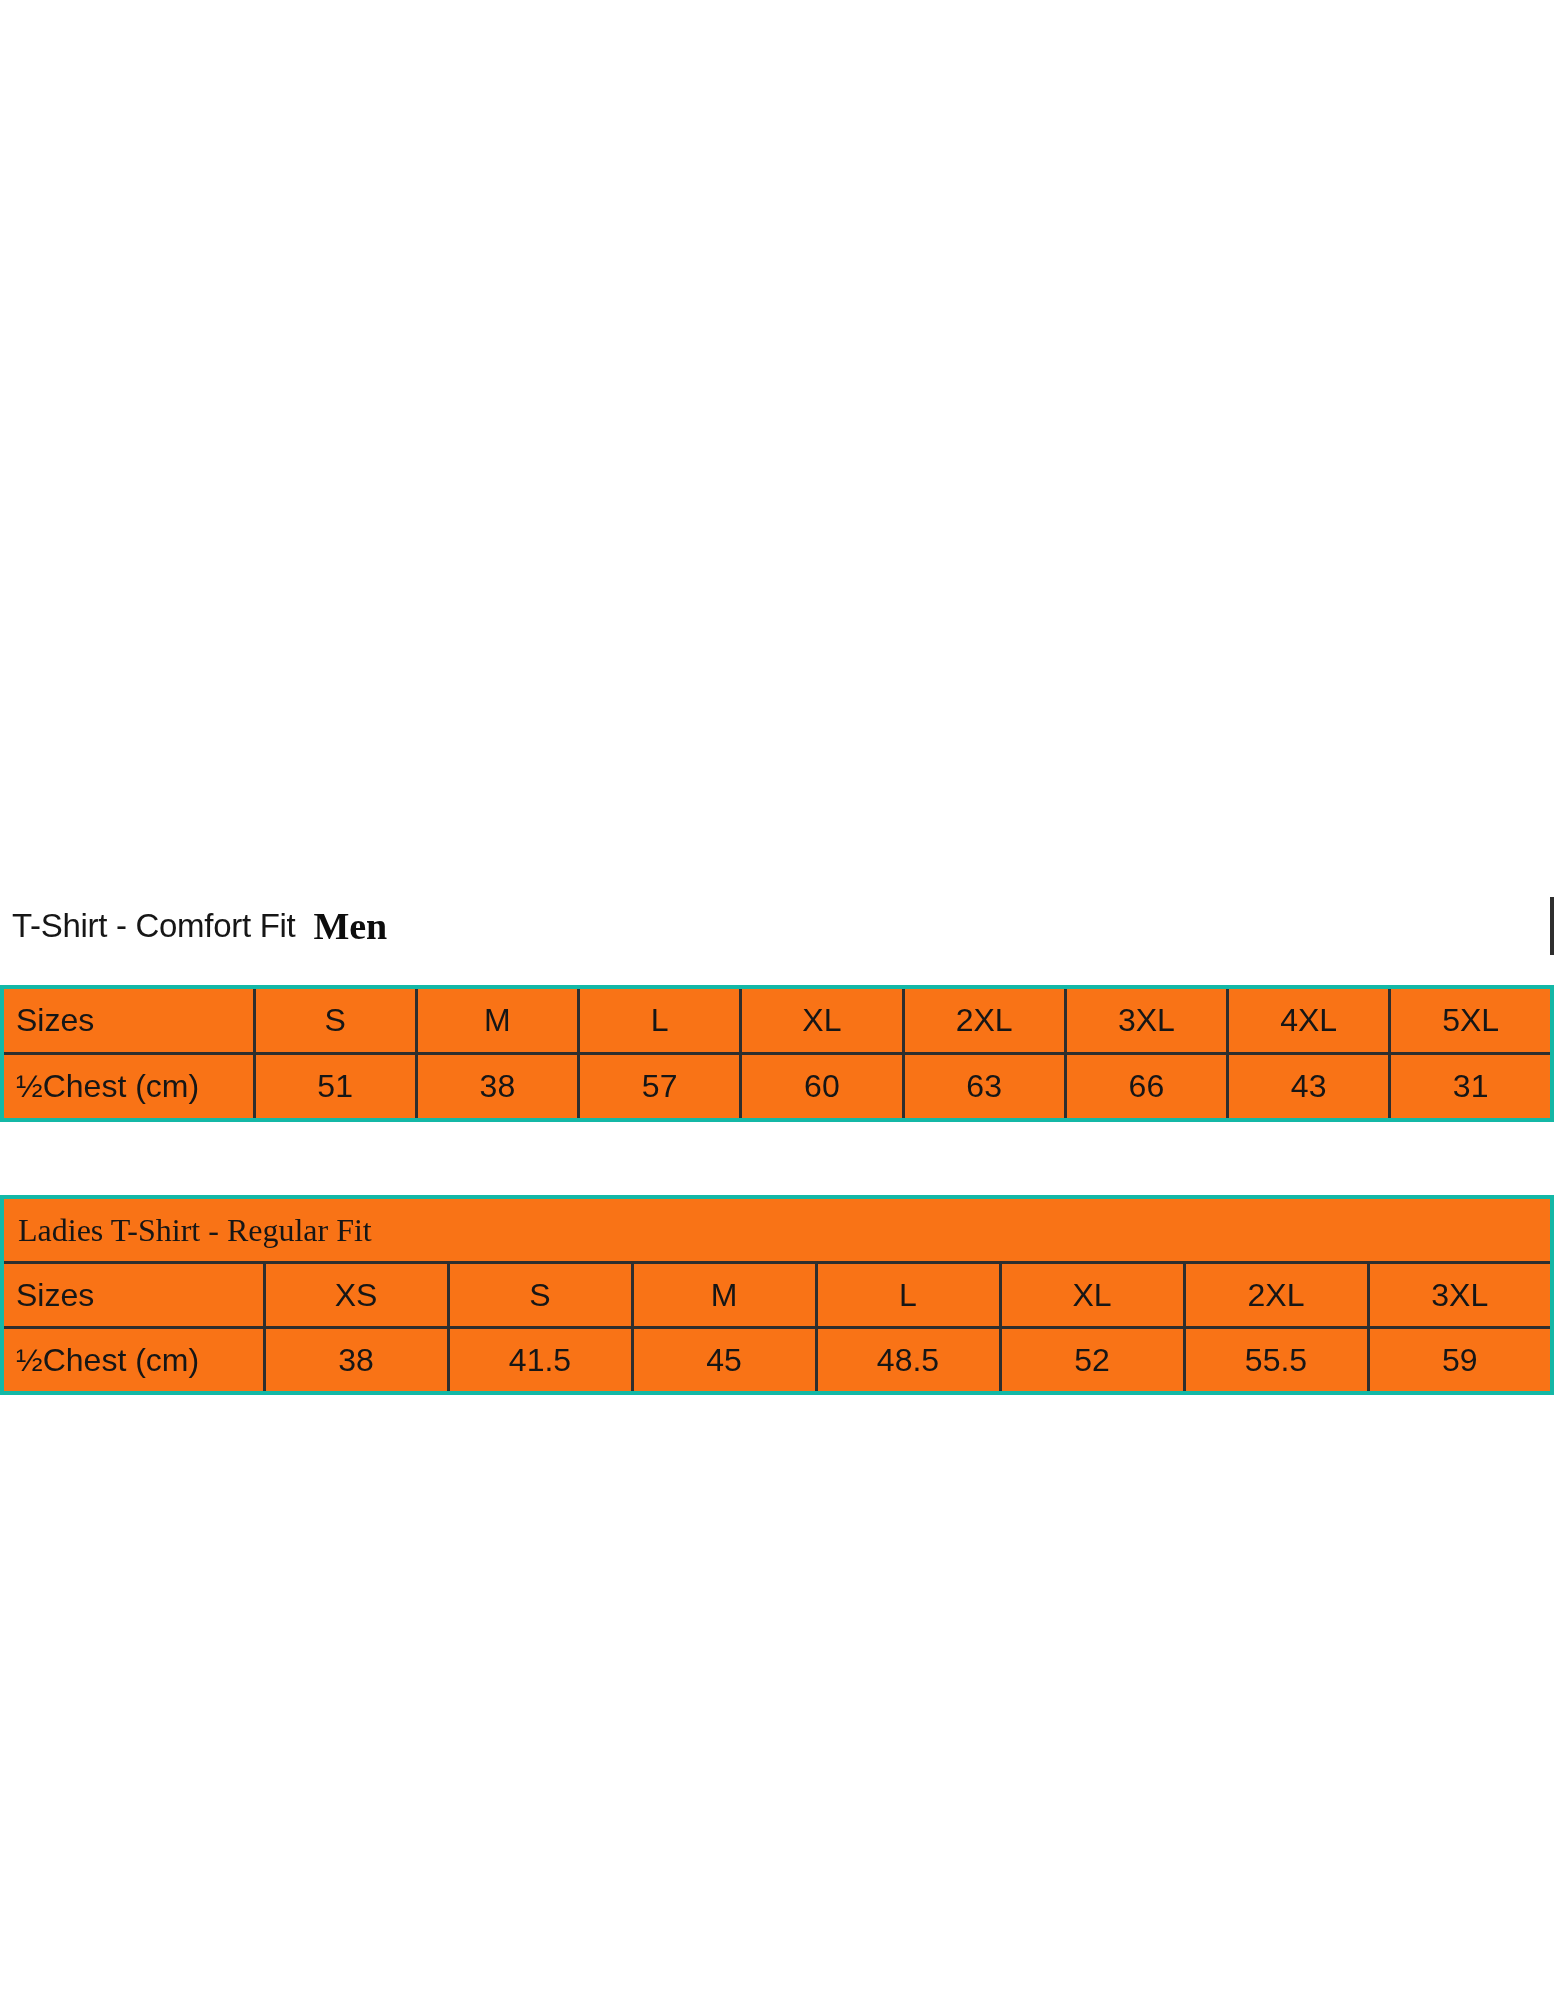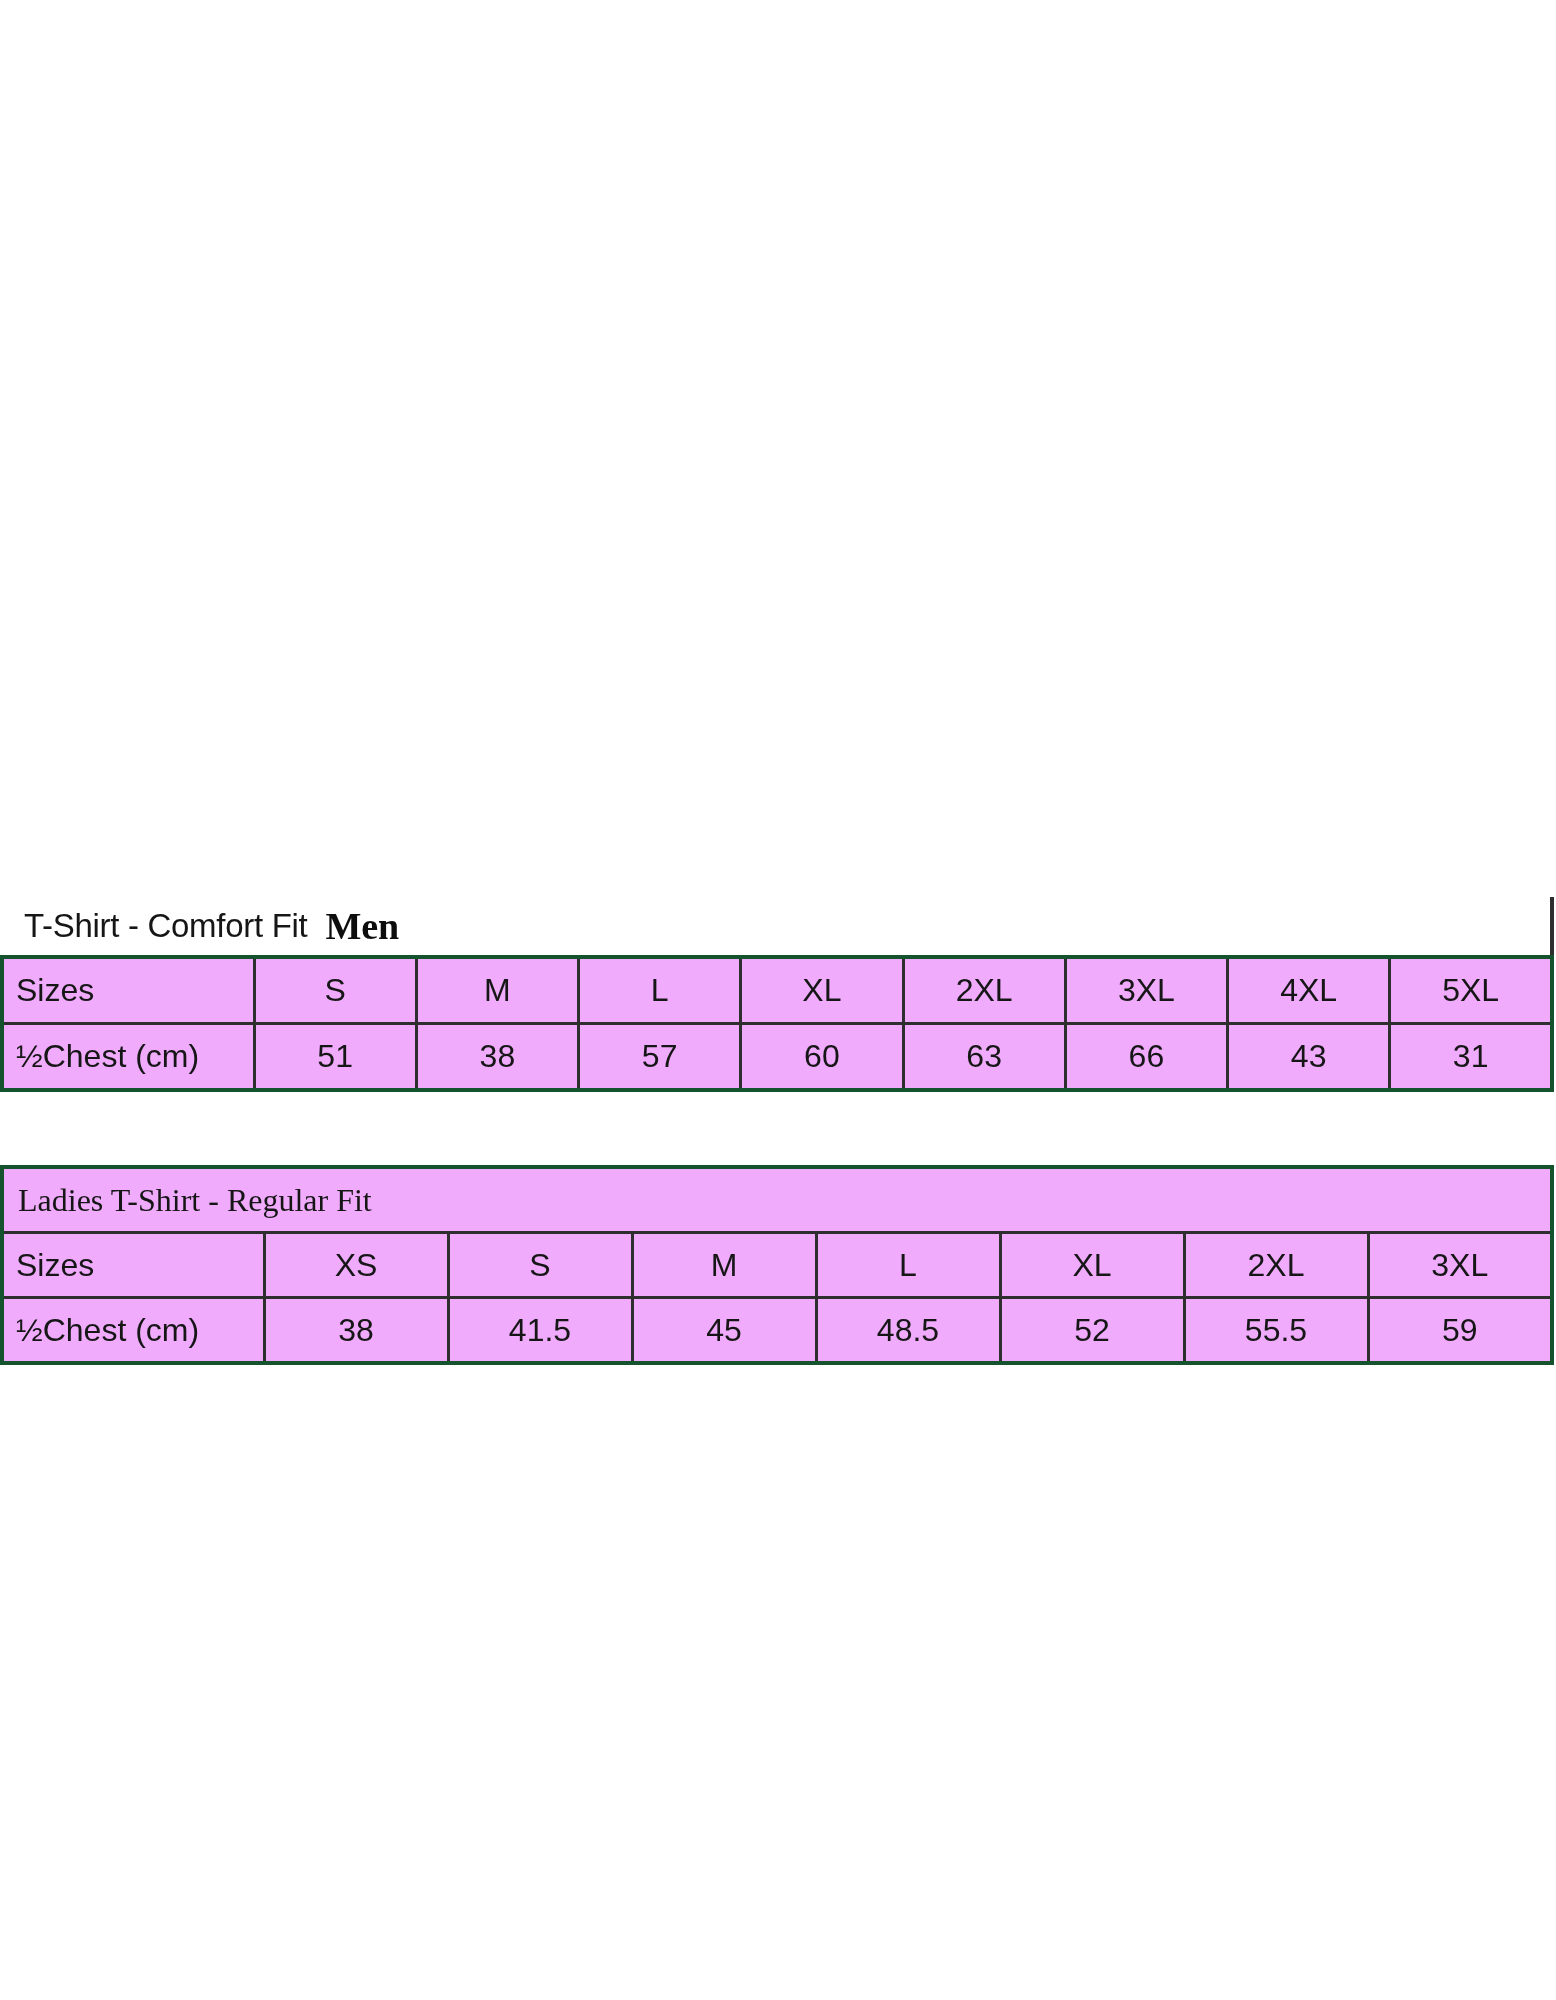--- a/index.html
+++ b/index.html
@@ -20,42 +20,43 @@
   .men-title-row {
     position: absolute;
     left: 0;
     top: 897px;
     width: 1554px;
     height: 58px;
     box-sizing: border-box;
     border-right: 4px solid #2e2e2e;
     display: flex;
     align-items: center;
-    padding-left: 24px;
+    padding-left: 12px;
     font-size: 33px;
     letter-spacing: -0.3px;
     white-space: pre;
   }
   .men-title-row .title-suffix {
     font-family: "Liberation Serif", serif;
     font-size: 38px;
     letter-spacing: 0;
     margin-left: 18px;
     color: #0d0d0d;
     font-weight: bold;
   }
 
   
   table.size-chart {
     position: absolute;
     left: 0;
     border-collapse: collapse;
     table-layout: fixed;
-    background: #f0abfc;
-    border: 4px solid #14532d;
+    background: #f97316;
+    border: 4px solid #14b8a6;
+    margin-top: 30px;
   }
   table.size-chart td {
     border: 3px solid #2e2e2e;
     font-size: 32px;
     text-align: center;
     vertical-align: middle;
     padding: 0;
     overflow: hidden;
     white-space: nowrap;
     color: #161616;

